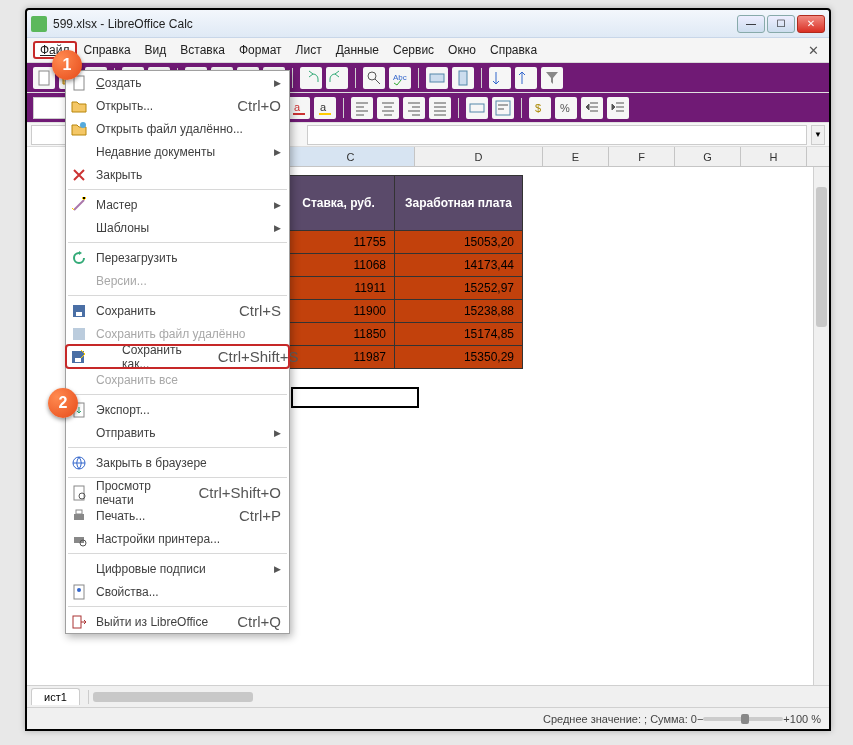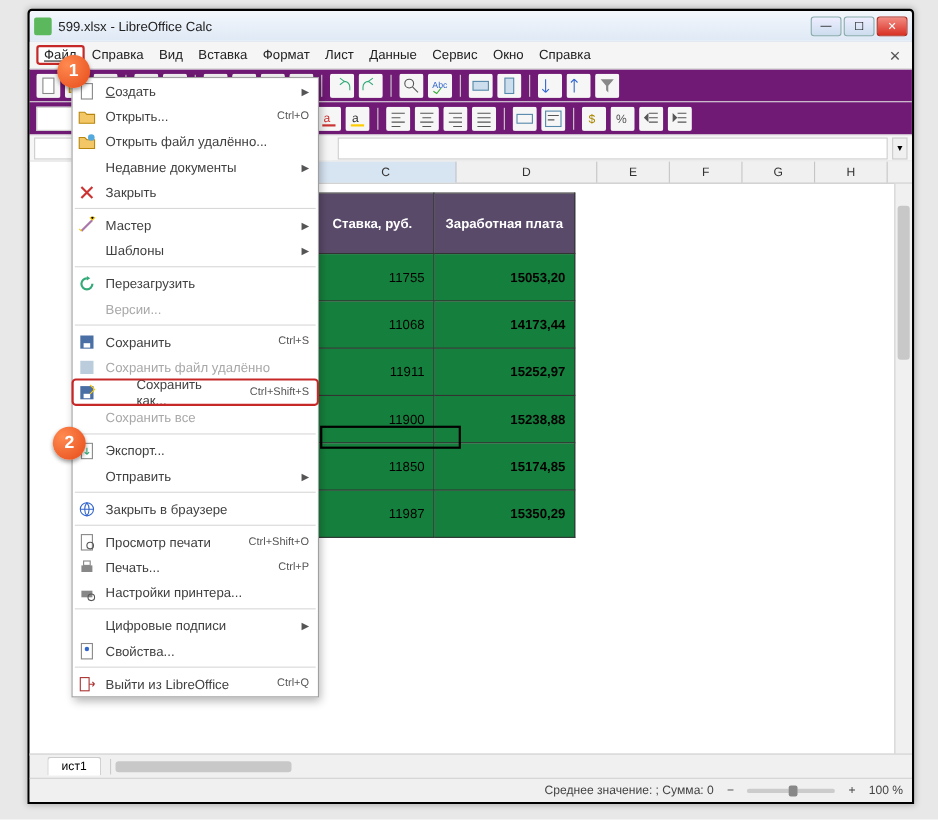--- a/index.html
+++ b/index.html
@@ -41,50 +41,50 @@
 .col-headers { display:flex; height:20px; border-bottom:1px solid #c5c5c5; background:#f0f0f0; font-size:11px; margin-left:260px; }
 .col-headers div { width:66px; border-right:1px solid #c5c5c5; text-align:center; line-height:20px; color:#333; }
 .col-headers div.wide { width:128px; }
 .col-headers div.active { background:#d7e4f2; }
 .vscroll { position:absolute; right:0; top:20px; width:16px; bottom:0; background:#f0f0f0; border-left:1px solid #d0d0d0; }
 .vscroll .thumb { position:absolute; top:20px; left:2px; right:2px; height:140px; background:#c8c8c8; border-radius:3px; }
 
 
 .sheet-table { position:absolute; left:135px; top:28px; border-collapse:collapse; font-size:12px; }
 .sheet-table th { background:#5a4a6a; color:#fff; font-weight:bold; padding:20px 8px; border:1px solid #333; text-align:center; height:34px; }
-.sheet-table td { border:1px solid #333; padding:14px 8px; text-align:right; height:21px; background:#15803d; }
+.sheet-table td { border:1px solid #333; padding:4px 8px; text-align:right; height:21px; background:#c2410c; }
 .sheet-table td.col-a { text-align:right; width:120px; }
 .sheet-table td.col-b { width:112px; }
-.sheet-table td.col-c { width:128px;font-weight:bold; }
+.sheet-table td.col-c { width:128px; }
 
 .cursor-cell { position:absolute; left:264px; top:240px; width:128px; height:21px; border:2px solid #000; background:transparent; }
 
 
 .dropdown { position:absolute; left:38px; top:60px; width:225px; background:#fff; border:1px solid #a0a0a0; box-shadow:2px 3px 8px rgba(0,0,0,.3); font-size:12px; z-index:50; }
 .dropdown .dd-row { display:flex; align-items:center; height:23px; padding:0 8px 0 4px; gap:8px; cursor:default; position:relative; }
 .dropdown .dd-row .mi { width:18px; height:18px; display:flex; align-items:center; justify-content:center; }
 .dropdown .dd-row .mi svg { width:16px; height:16px; }
 .dropdown .dd-row .lbl { flex:1; color:#404040; }
 .dropdown .dd-row .lbl u { text-decoration: underline; }
-.dropdown .dd-row .shc { color:#555; font-size:10px; }
+.dropdown .dd-row .shc { color:#555; font-size:15px; }
 .dropdown .dd-row .arw { font-size:9px; color:#555; }
 .dropdown .dd-row.disabled .lbl, .dropdown .dd-row.disabled .shc { color:#a8a8a8; }
 .dropdown .dd-row.highlight { outline:2px solid #c62828; outline-offset:-1px; border-radius:3px;gap:36px; }
 .dropdown .dd-sep { height:1px; background:#d8d8d8; margin:3px 2px; }
 
 
 .badge { position:absolute; width:30px; height:30px; border-radius:50%; background:radial-gradient(circle at 30% 30%,#ff8a50,#e64a19); color:#fff; font-weight:bold; font-size:16px; display:flex; align-items:center; justify-content:center; box-shadow:0 2px 4px rgba(0,0,0,.4); z-index:60; }
 
 
 .tabs { position:absolute; left:0; right:0; bottom:22px; height:22px; background:#f0f0f0; border-top:1px solid #d0d0d0; display:flex; align-items:center; font-size:11px; }
-.tabs .tab { padding:2px 12px; border:1px solid #ccc; border-bottom:none; background:#fff; margin-left:16px; border-radius:3px 3px 0 0; }
+.tabs .tab { padding:2px 12px; border:1px solid #ccc; border-bottom:none; background:#fff; margin-left:4px; border-radius:3px 3px 0 0; }
 .hscroll { flex:1; height:14px; background:#f0f0f0; border-left:1px solid #ccc; margin-left:8px; position:relative; }
 .hscroll .hthumb { position:absolute; left:4px; top:2px; height:10px; width:160px; background:#c8c8c8; border-radius:3px; }
 
-.status { position:absolute; left:0; right:0; bottom:0; height:22px; background:#f0f0f0; border-top:1px solid #d0d0d0; display:flex; align-items:center; font-size:11px; color:#444; padding:0 8px; gap:12px; }
+.status { position:absolute; left:0; right:0; bottom:0; height:22px; background:#f0f0f0; border-top:1px solid #d0d0d0; display:flex; align-items:center; font-size:11px; color:#444; padding:0 8px; }
 .status .spacer { flex:1; }
 .zoom-slider { width:80px; height:4px; background:#ccc; position:relative; border-radius:2px; }
 .zoom-slider .zthumb { position:absolute; left:38px; top:-3px; width:8px; height:10px; background:#888; border-radius:2px; }
 </style>
 </head>
 <body>
 
 <div class="window">
 
   <div class="titlebar">

